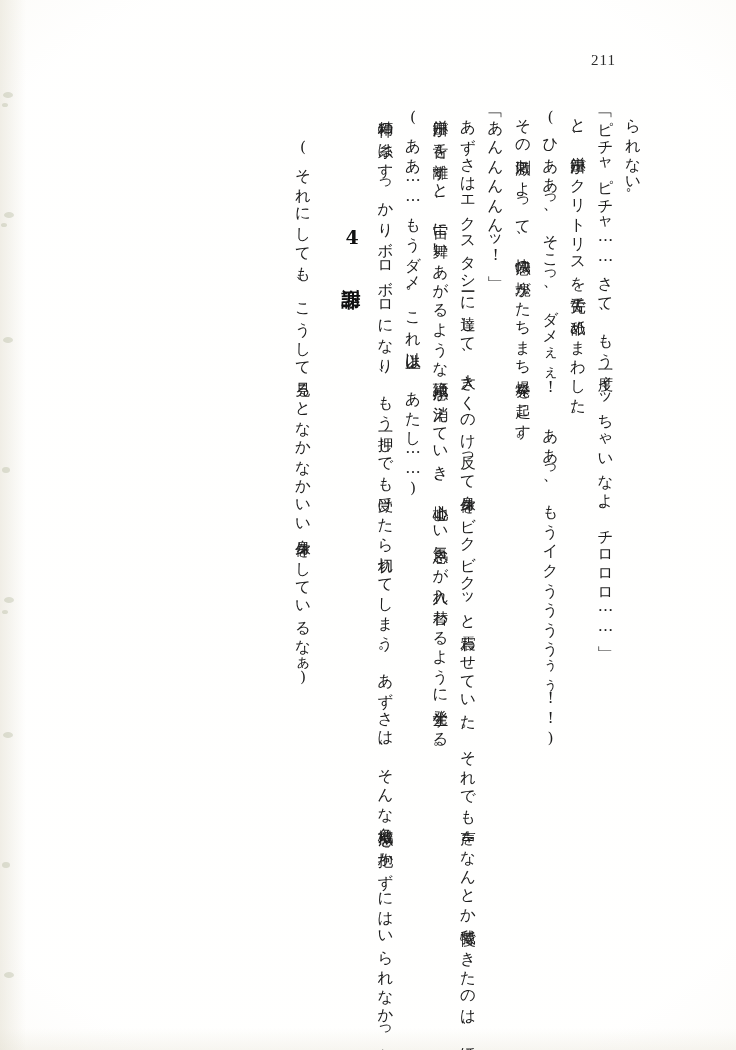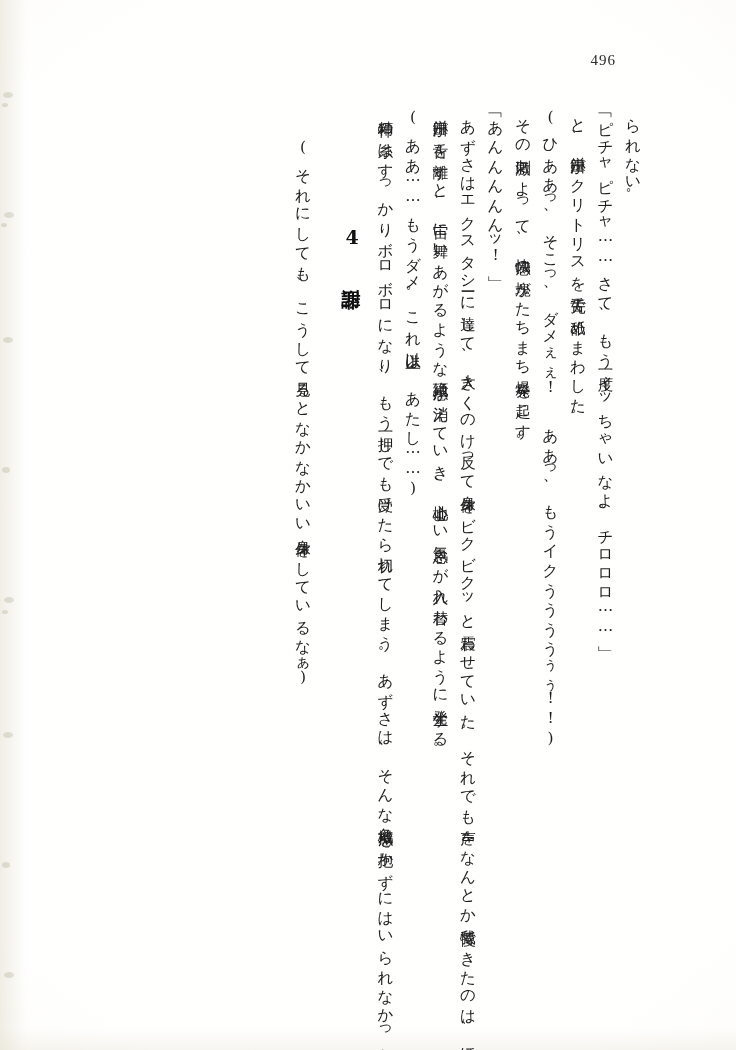--- a/index.html
+++ b/index.html
@@ -106,21 +106,21 @@
       <ellipse cx="8" cy="340" rx="5" ry="3"></ellipse>
       <ellipse cx="6" cy="470" rx="4" ry="3"></ellipse>
       <ellipse cx="9" cy="600" rx="5" ry="3"></ellipse>
       <ellipse cx="5" cy="612" rx="3" ry="2"></ellipse>
       <ellipse cx="8" cy="735" rx="5" ry="3"></ellipse>
       <ellipse cx="6" cy="865" rx="4" ry="3"></ellipse>
       <ellipse cx="9" cy="975" rx="5" ry="3"></ellipse>
     </g>
   </svg>
 
-  <div class="page-number">496</div>
+  <div class="page-number">211</div>
 
   <div class="text-block">
     <div class="tail-col">(それにしても、こうして見るとなかなかいい身体をしているなぁ)</div>
     <div class="chapter-col">4　謝罪</div>
     <div class="col">精神の糸はすっかりボロボロになり、もう一押しでも受けたら切れてしまう。あずさは、そんな危機感を抱かずにはいられなかった。</div>
     <div class="col">(ああ……もうダメ。これ以上は、あたし……)</div>
     <div class="col">鎌田が舌を離すと、宙に舞いあがるような絶頂感が消えていき、心地よい気怠さが入れ替わるように発生する。</div>
     <div class="col">あずさはエクスタシーに達して、大きくのけ反って身体をビクビクッと震わせていた。それでも声をなんとか我慢できたのは、ほとんど最後の意地と言っていいだろう。</div>
     <div class="col">「あんんんんんッ!」</div>
     <div class="col">その刺激によって、快感の塊がたちまち爆発を起こす。</div>

